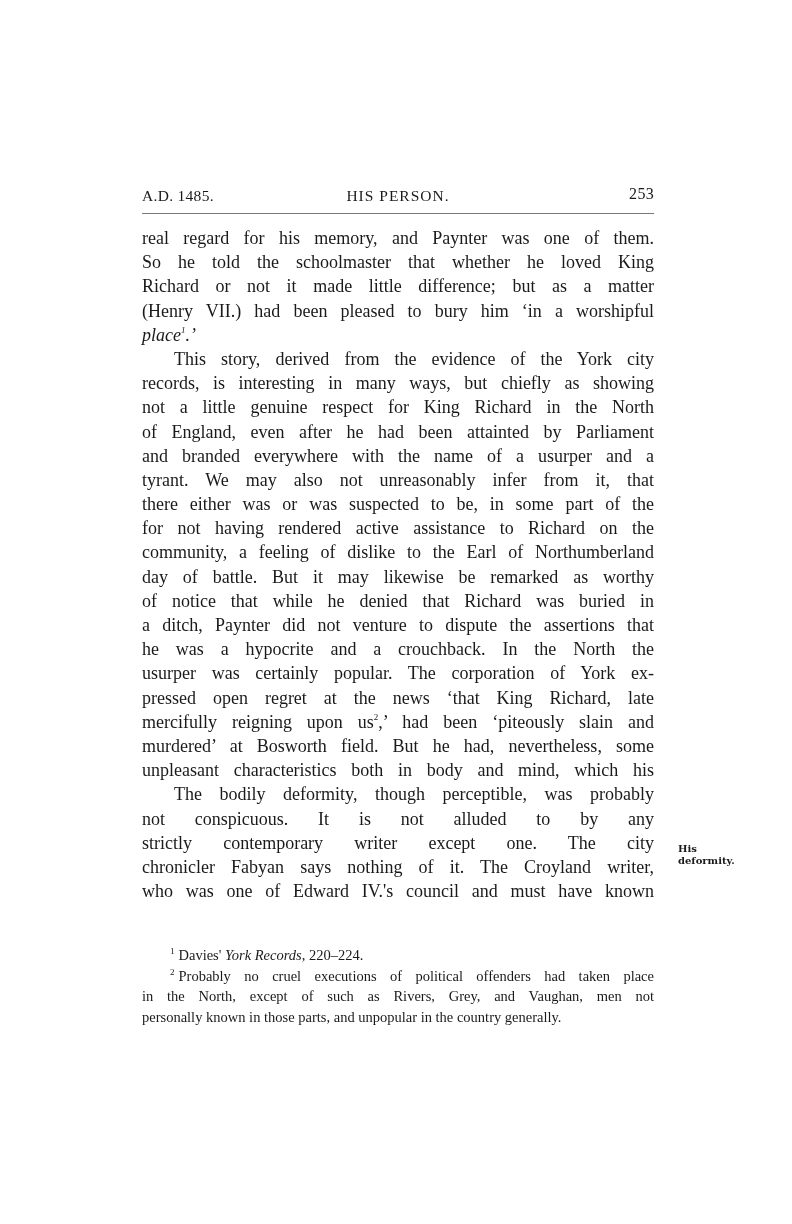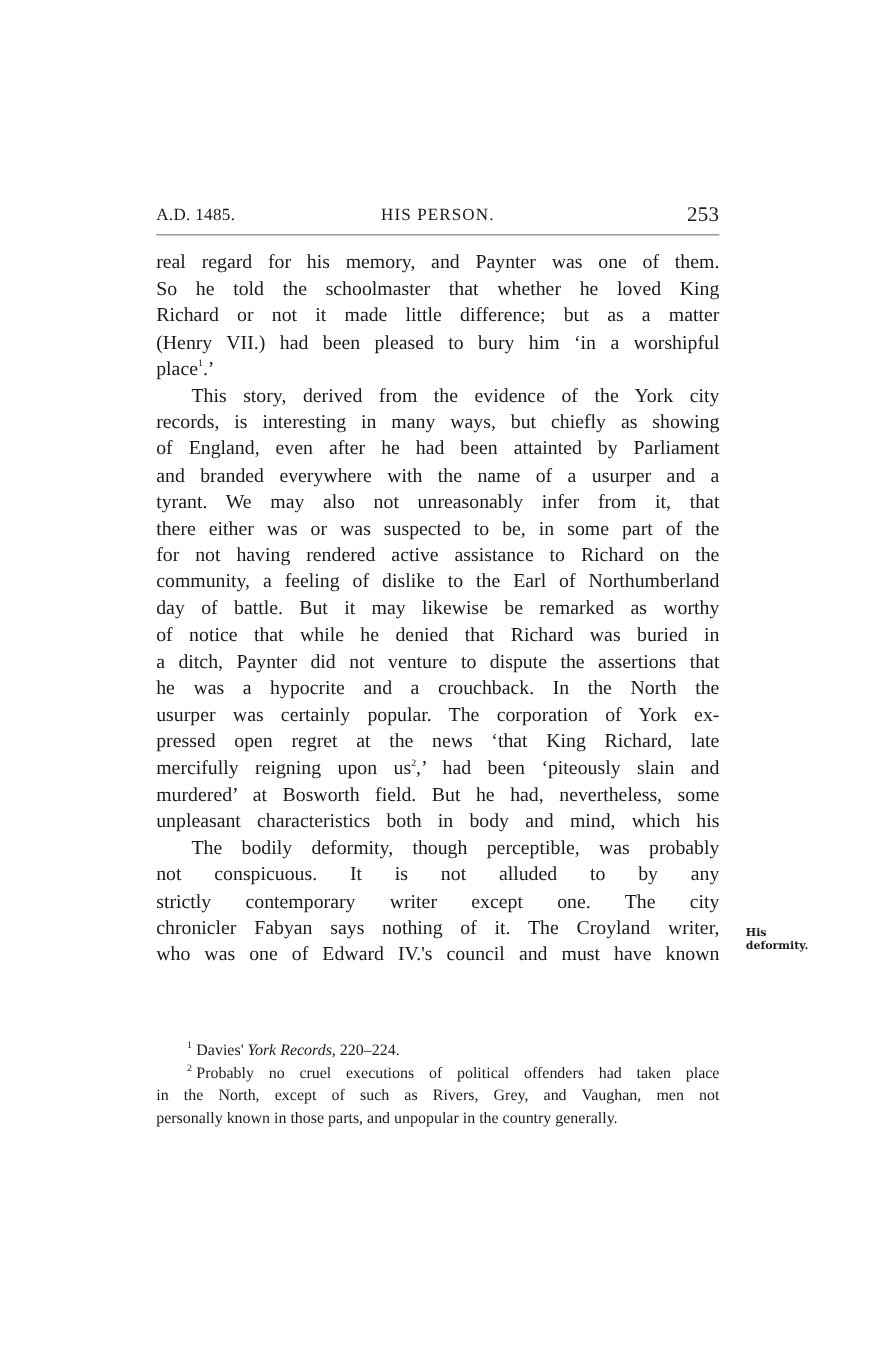--- a/index.html
+++ b/index.html
@@ -25,21 +25,21 @@
       position: absolute;
       top: 187px;
       left: 0;
       width: 512px;
       height: 22px;
       font-size: 15.5px;
       letter-spacing: 0.3px;
     }
     .rh-left { position: absolute; left: 0; top: 0; }
     .rh-center { position: absolute; left: 0; width: 512px; text-align: center; top: 0; letter-spacing: 1px; }
-    .rh-right { position: absolute; right: 0; top: -2px; font-size: 19px; }
+    .rh-right { position: absolute; right: 0; top: -2px; font-size: 16px; }
     .rule {
       position: absolute;
       top: 213px;
       left: 0;
       width: 512px;
       height: 0;
       border-top: 1.5px solid #777;
     }
     .body-text {
       position: absolute;
@@ -52,20 +52,21 @@
     .line {
       display: block;
       text-align: justify;
       text-align-last: justify;
       white-space: nowrap;
       height: 24.2px;
       overflow: visible;
     }
     .line.last {
       text-align-last: left;
+      font-style: italic;
     }
     .line.indent {
       padding-left: 32px;
     }
     sup.fn {
       font-size: 9px;
       vertical-align: 8px;
       line-height: 0;
     }
     .sidenote {
@@ -120,20 +121,21 @@
 
   <div class="body-text">
     <span class="line">real regard for his memory, and Paynter was one of them.</span>
     <span class="line">So he told the schoolmaster that whether he loved King</span>
     <span class="line">Richard or not it made little difference; but as a matter</span>
     <span class="line">(Henry VII.) had been pleased to bury him ‘in a worshipful</span>
     <span class="line last"><span>place</span><sup class="fn">1</sup><span>.’</span></span>
 
     <span class="line indent">This story, derived from the evidence of the York city</span>
     <span class="line">records, is interesting in many ways, but chiefly as showing</span>
+    <span class="line">not a little genuine respect for King Richard in the North</span>
     <span class="line">of England, even after he had been attainted by Parliament</span>
     <span class="line">and branded everywhere with the name of a usurper and a</span>
     <span class="line">tyrant. We may also not unreasonably infer from it, that</span>
     <span class="line">there either was or was suspected to be, in some part of the</span>
     <span class="line">for not having rendered active assistance to Richard on the</span>
     <span class="line">community, a feeling of dislike to the Earl of Northumberland</span>
     <span class="line">day of battle. But it may likewise be remarked as worthy</span>
     <span class="line">of notice that while he denied that Richard was buried in</span>
     <span class="line">a ditch, Paynter did not venture to dispute the assertions that</span>
     <span class="line">he was a hypocrite and a crouchback. In the North the</span>

